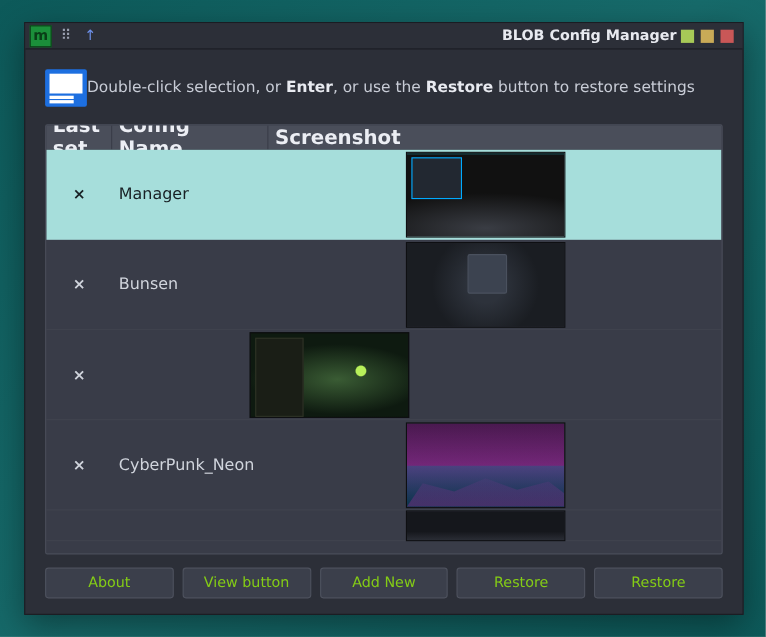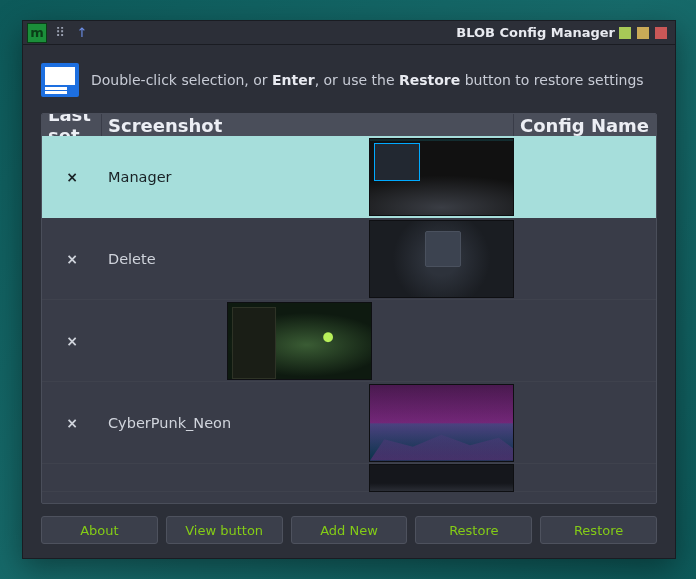--- a/index.html
+++ b/index.html
@@ -66,21 +66,20 @@
   .content {
     flex:1;
     padding: 18px 18px 14px 18px;
     display:flex;
     flex-direction:column;
     gap:10px;
   }
   .header-row {
     display:flex;
     align-items:center;
-    gap:12px;
     padding-bottom:6px;
   }
   .header-icon {
     width: 38px; height: 34px;
     background:#1d6fe0;
     border-radius:2px;
     position:relative;
     flex-shrink:0;
   }
   .header-icon::before {
@@ -224,38 +223,38 @@
     <div class="header-row">
       <div class="header-icon"></div>
       <div class="header-text">
         <span>Double-click selection, or </span><b>Enter</b><span>, or use the </span><b>Restore</b><span> button to restore settings</span>
       </div>
     </div>
 
     <div class="table-wrap">
       <div class="thead">
         <div class="th c-last">Last set</div>
+        <div class="th c-name">Config Name</div>
         <div class="th c-shot">Screenshot</div>
-        <div class="th c-name">Config Name</div>
       </div>
       <div class="tbody" id="tbody">
           <div class="row selected">
             <div class="td c-last">
               <span class="x-mark">×</span>
             </div>
             <div class="td c-name">Manager</div>
             <div class="td c-shot">
               <div class="thumb arcdark"></div>
             </div>
           </div>
           <div class="row">
             <div class="td c-last">
               <span class="x-mark">×</span>
             </div>
-            <div class="td c-name">Delete</div>
+            <div class="td c-name">Bunsen</div>
             <div class="td c-shot">
               <div class="thumb bunsen"></div>
             </div>
           </div>
           <div class="row">
             <div class="td c-last">
               <span class="x-mark">×</span>
             </div>
             <div class="td c-shot">
               <div class="thumb colorize"></div>

